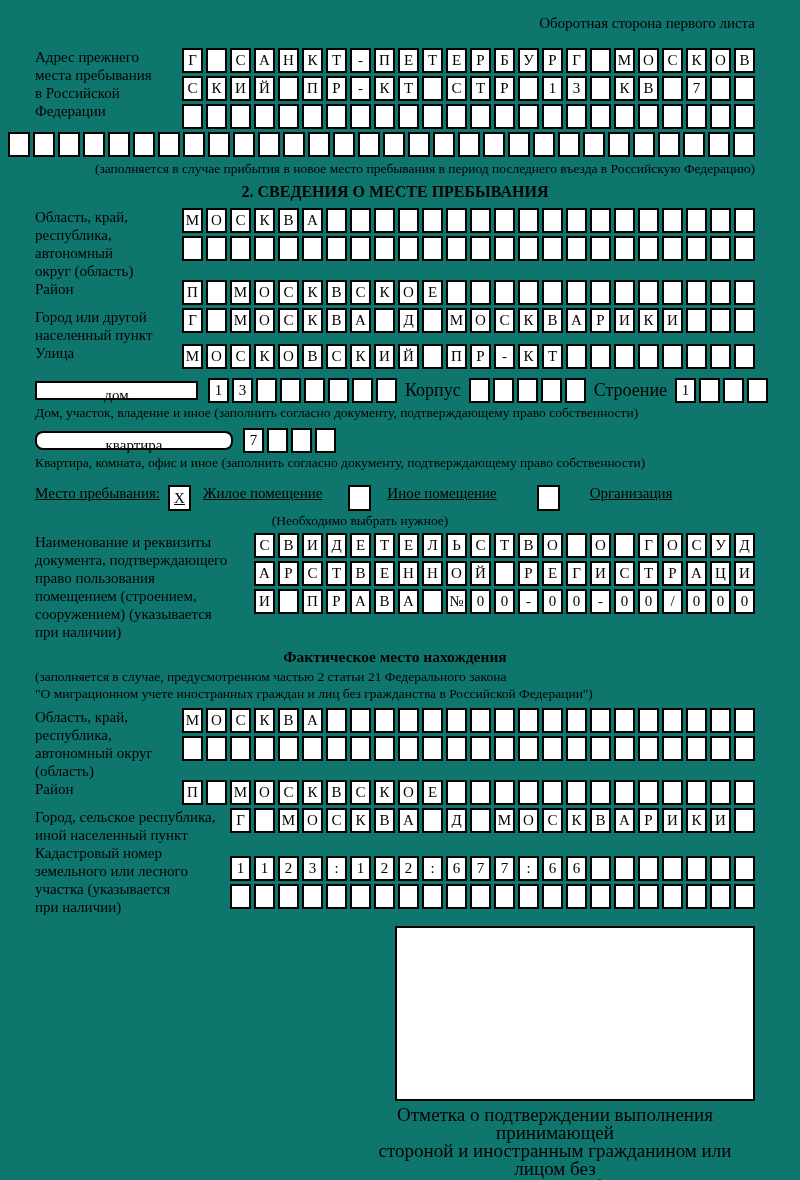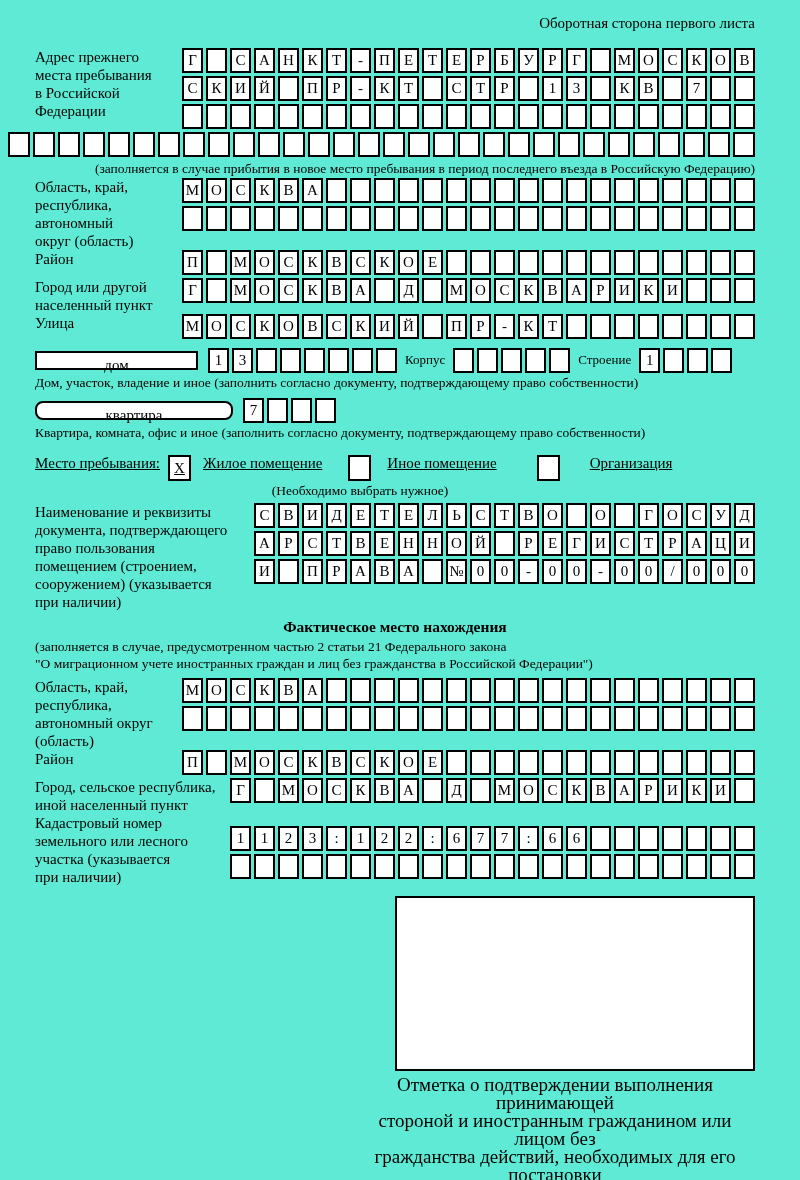--- a/index.html
+++ b/index.html
@@ -1,17 +1,17 @@
 <!DOCTYPE html>
 <html><head>
 <meta charset="utf-8">
 <style>
   html,body{margin:0;padding:0;background:#888;}
   .page{
-    width:800px;height:1180px;background:#5eead4;color:#000;
+    width:800px;height:1180px;background:#0f766e;color:#000;
     font-family:"Liberation Serif","DejaVu Serif",serif;
     box-sizing:border-box;padding:14px 45px 0 35px;
     position:relative;margin:0 auto;overflow:hidden;
   }
   .top-note{text-align:right;font-size:15px;line-height:18px;margin-bottom:16px;}
   .frow{display:flex;align-items:flex-start;}
   .flabel{font-size:15px;line-height:18px;white-space:pre-line;flex:1 1 auto;padding-right:0;}
   .rows{flex:0 0 auto;margin-left:auto;}
   .boxrow{display:flex;height:25px;margin-bottom:3px;}
   .boxrow:last-child{margin-bottom:3px;}
@@ -28,21 +28,21 @@
   .h3{font-size:15.5px;font-weight:bold;text-align:center;margin:6px 0 2px 0;line-height:19px;}
   .note{font-size:13.5px;line-height:17px;}
   .inline-row{display:flex;align-items:center;margin-top:4px;height:28px;}
   .inline-row .boxrow{margin-bottom:0;}
   .namedbox{
     box-sizing:border-box;border:2px solid #000;height:19px;line-height:24px;
     text-align:center;font-size:15px;background:#fff;flex:0 0 auto;
   }
   .dom-box{width:163px;margin-right:10px;}
   .kv-box{width:198px;margin-right:10px;border-radius:8px;}
-  .inline-label{font-size:13px;margin:0 8px;flex:0 0 auto;}
+  .inline-label{font-size:18px;margin:0 8px;flex:0 0 auto;}
   .mesto-row{display:flex;align-items:flex-start;font-size:15px;margin-top:13px;height:26px;text-decoration:underline;}
   .checkbox{
     box-sizing:border-box;width:23px;height:26px;border:2px solid #000;
     text-align:center;line-height:22px;font-size:15px;flex:0 0 auto;background:#fff;
   }
   .hint{font-size:13.5px;line-height:17px;text-align:center;width:310px;margin:1px 0 4px 170px;}
   .ml8{margin-left:8px;}.ml12{margin-left:12px;}.ml16{margin-left:16px;}
   .ml26{margin-left:26px;}.ml30{margin-left:30px;}.ml40{margin-left:40px;}
   .mt4{margin-top:4px;}.mt6{margin-top:6px;}
   .kadastr-rows{margin-top:12px;}
@@ -175,20 +175,21 @@
       <span class="cell"></span>
       <span class="cell"></span>
       <span class="cell"></span>
       <span class="cell"></span>
       <span class="cell"></span>
       <span class="cell"></span>
       <span class="cell"></span>
     </div>
   <div class="caption">(заполняется в случае прибытия в новое место пребывания в период последнего въезда в Российскую Федерацию)</div>
 
+  <div class="h2">2. СВЕДЕНИЯ О МЕСТЕ ПРЕБЫВАНИЯ</div>
 
   <div class="frow">
     <div class="flabel">Область, край,
 республика,
 автономный
 округ (область)</div>
     <div class="rows">
       <div class="boxrow">
           <span class="cell filled">М</span>
           <span class="cell filled">О</span>

